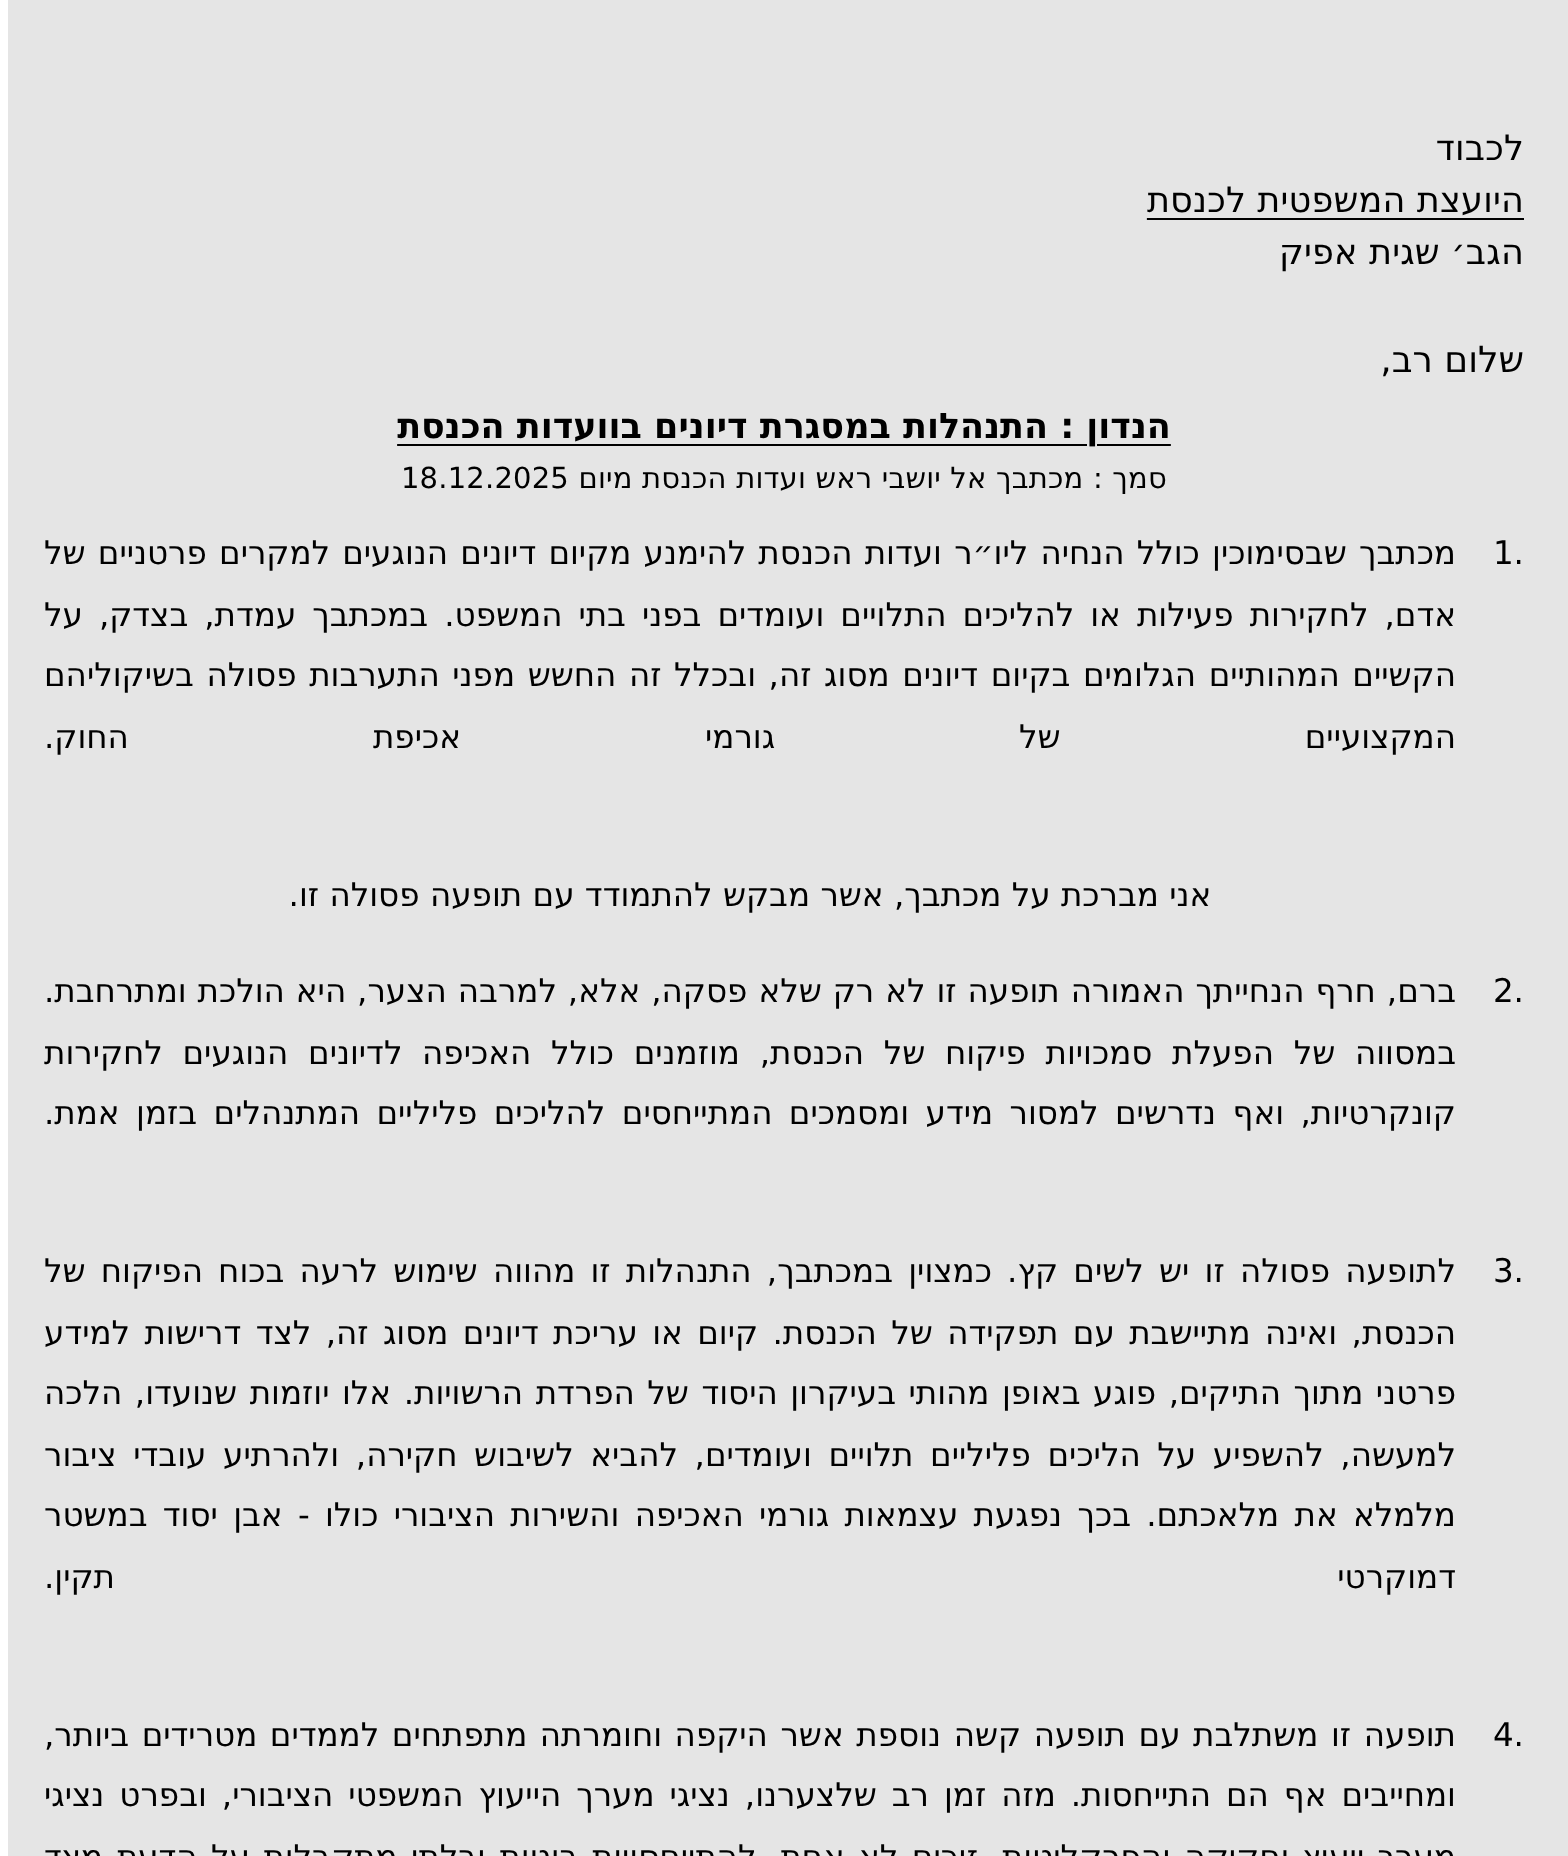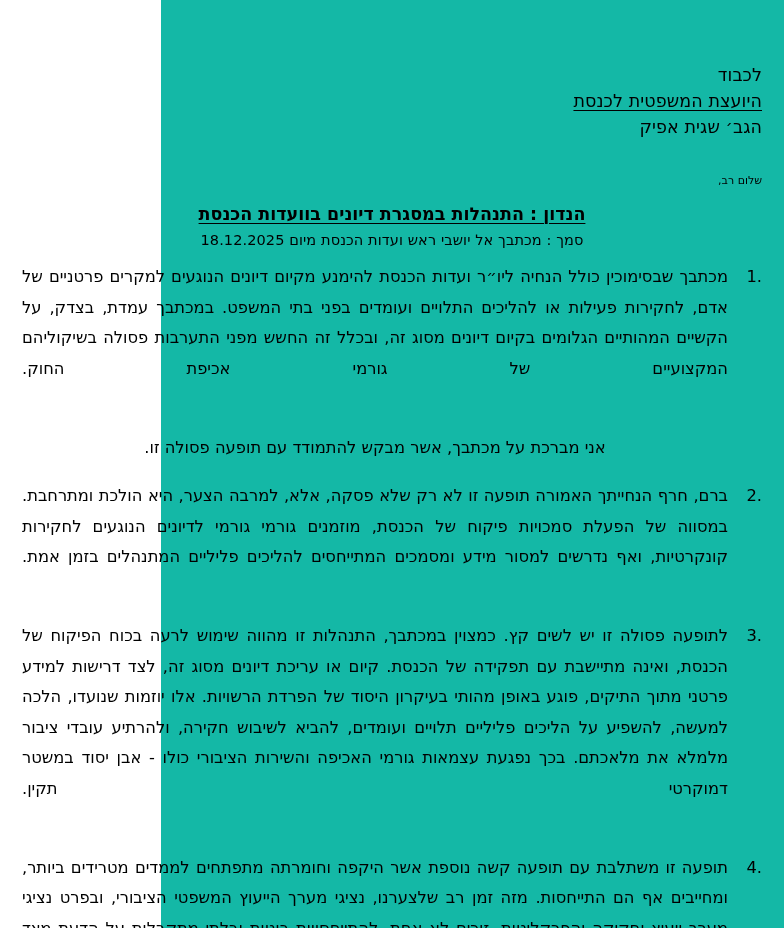--- a/index.html
+++ b/index.html
@@ -12,23 +12,23 @@
     width: 784px;
     height: 928px;
     overflow: hidden;
     font-family: "DejaVu Sans", "Liberation Sans", sans-serif;
     color: #000000;
     -webkit-font-smoothing: antialiased;
   }
 
   .page {
     position: relative;
-    width: 623px;
+    width: 780px;
     height: 928px;
-    background: #14b8a6;
+    background: #e5e5e5;
     box-sizing: border-box;
     padding: 0;
   }
 
   
   .addressee-block {
     position: absolute;
     top: 62px;
     right: 22px;
     width: 740px;
@@ -49,21 +49,21 @@
   }
 
   
   .greeting {
     position: absolute;
     top: 168px;
     right: 22px;
     width: 740px;
     text-align: right;
     direction: rtl;
-    font-size: 11px;
+    font-size: 18px;
     line-height: 26px;
     padding-left: 0;
     box-sizing: border-box;
   }
   .greeting-inner {
     display: inline-block;
     margin-right: 0;
     padding-right: 0;
     transform: translateX(0);
   }
@@ -180,21 +180,21 @@
   </div>
 
   <div class="body-block">
       <div class="numbered-item">
         <span class="item-number">1.</span>
         <span class="item-text">מכתבך שבסימוכין כולל הנחיה ליו״ר ועדות הכנסת להימנע מקיום דיונים הנוגעים למקרים פרטניים של אדם, לחקירות פעילות או להליכים התלויים ועומדים בפני בתי המשפט. במכתבך עמדת, בצדק, על הקשיים המהותיים הגלומים בקיום דיונים מסוג זה, ובכלל זה החשש מפני התערבות פסולה בשיקוליהם המקצועיים של גורמי אכיפת החוק.</span>
       </div>
       <div class="standalone-para"><span>אני מברכת על מכתבך, אשר מבקש להתמודד עם תופעה פסולה זו.</span></div>
       <div class="numbered-item">
         <span class="item-number">2.</span>
-        <span class="item-text">ברם, חרף הנחייתך האמורה תופעה זו לא רק שלא פסקה, אלא, למרבה הצער, היא הולכת ומתרחבת. במסווה של הפעלת סמכויות פיקוח של הכנסת, מוזמנים גורמי גורמי לדיונים הנוגעים לחקירות קונקרטיות, ואף נדרשים למסור מידע ומסמכים המתייחסים להליכים פליליים המתנהלים בזמן אמת.</span>
+        <span class="item-text">ברם, חרף הנחייתך האמורה תופעה זו לא רק שלא פסקה, אלא, למרבה הצער, היא הולכת ומתרחבת. במסווה של הפעלת סמכויות פיקוח של הכנסת, מוזמנים כולל האכיפה לדיונים הנוגעים לחקירות קונקרטיות, ואף נדרשים למסור מידע ומסמכים המתייחסים להליכים פליליים המתנהלים בזמן אמת.</span>
       </div>
       <div class="numbered-item">
         <span class="item-number">3.</span>
         <span class="item-text"><span class="bold">לתופעה פסולה זו יש לשים קץ</span><span>. כמצוין במכתבך, התנהלות זו מהווה </span><span class="bold">שימוש לרעה</span><span> בכוח הפיקוח של הכנסת, ואינה מתיישבת עם תפקידה של הכנסת. קיום או עריכת דיונים מסוג זה, לצד דרישות למידע פרטני מתוך התיקים, פוגע באופן מהותי בעיקרון היסוד של הפרדת הרשויות. אלו יוזמות שנועדו, הלכה למעשה, להשפיע על הליכים פליליים תלויים ועומדים, להביא לשיבוש חקירה, ולהרתיע עובדי ציבור מלמלא את מלאכתם. בכך נפגעת עצמאות גורמי האכיפה והשירות הציבורי כולו - אבן יסוד במשטר דמוקרטי תקין.</span></span>
       </div>
       <div class="numbered-item">
         <span class="item-number">4.</span>
         <span class="item-text">תופעה זו משתלבת עם תופעה קשה נוספת אשר היקפה וחומרתה מתפתחים לממדים מטרידים ביותר, ומחייבים אף הם התייחסות. מזה זמן רב שלצערנו, נציגי מערך הייעוץ המשפטי הציבורי, ובפרט נציגי מערך ייעוץ וחקיקה והפרקליטות, זוכים לא אחת, להתייחסויות בוטות ובלתי מתקבלות על הדעת מצד חברי כנסת. בדיונים רבים מוטחים בנציגי מערך ייעוץ וחקיקה</span>
       </div>
     </div>

